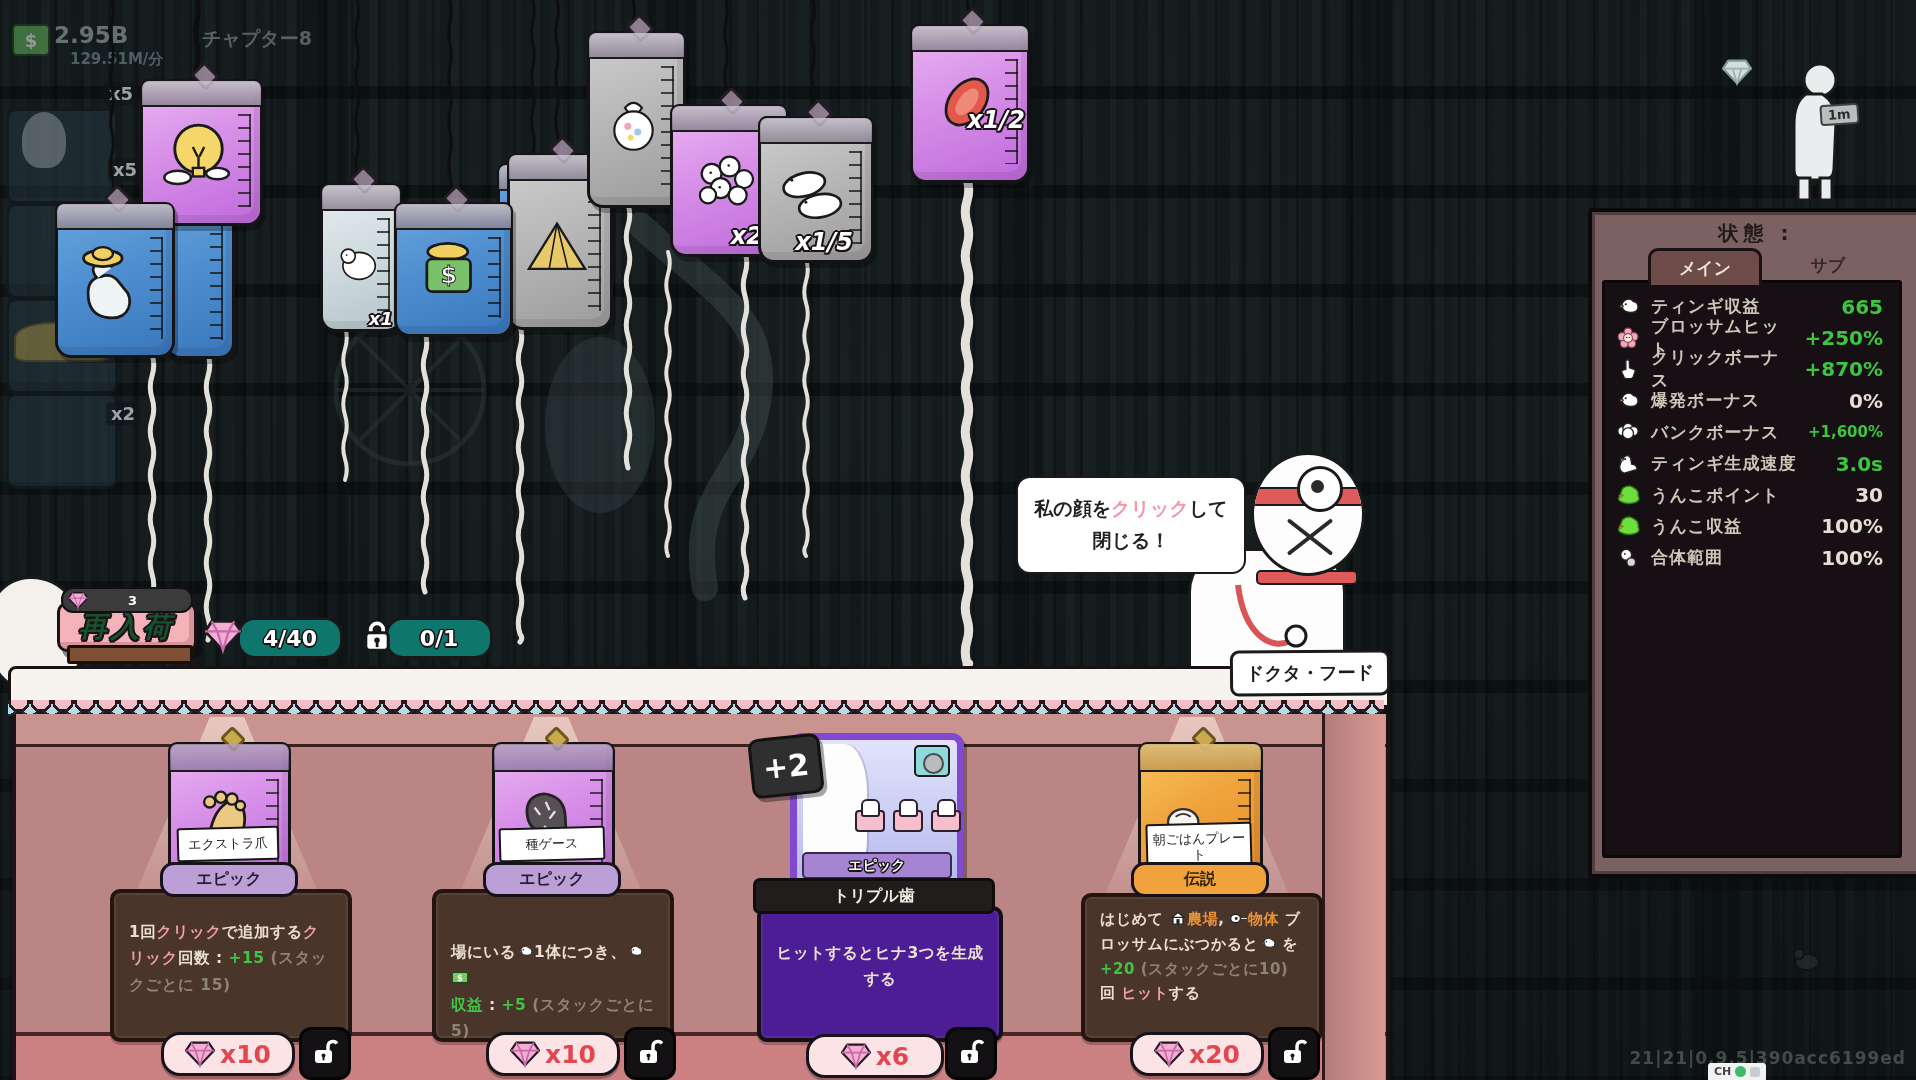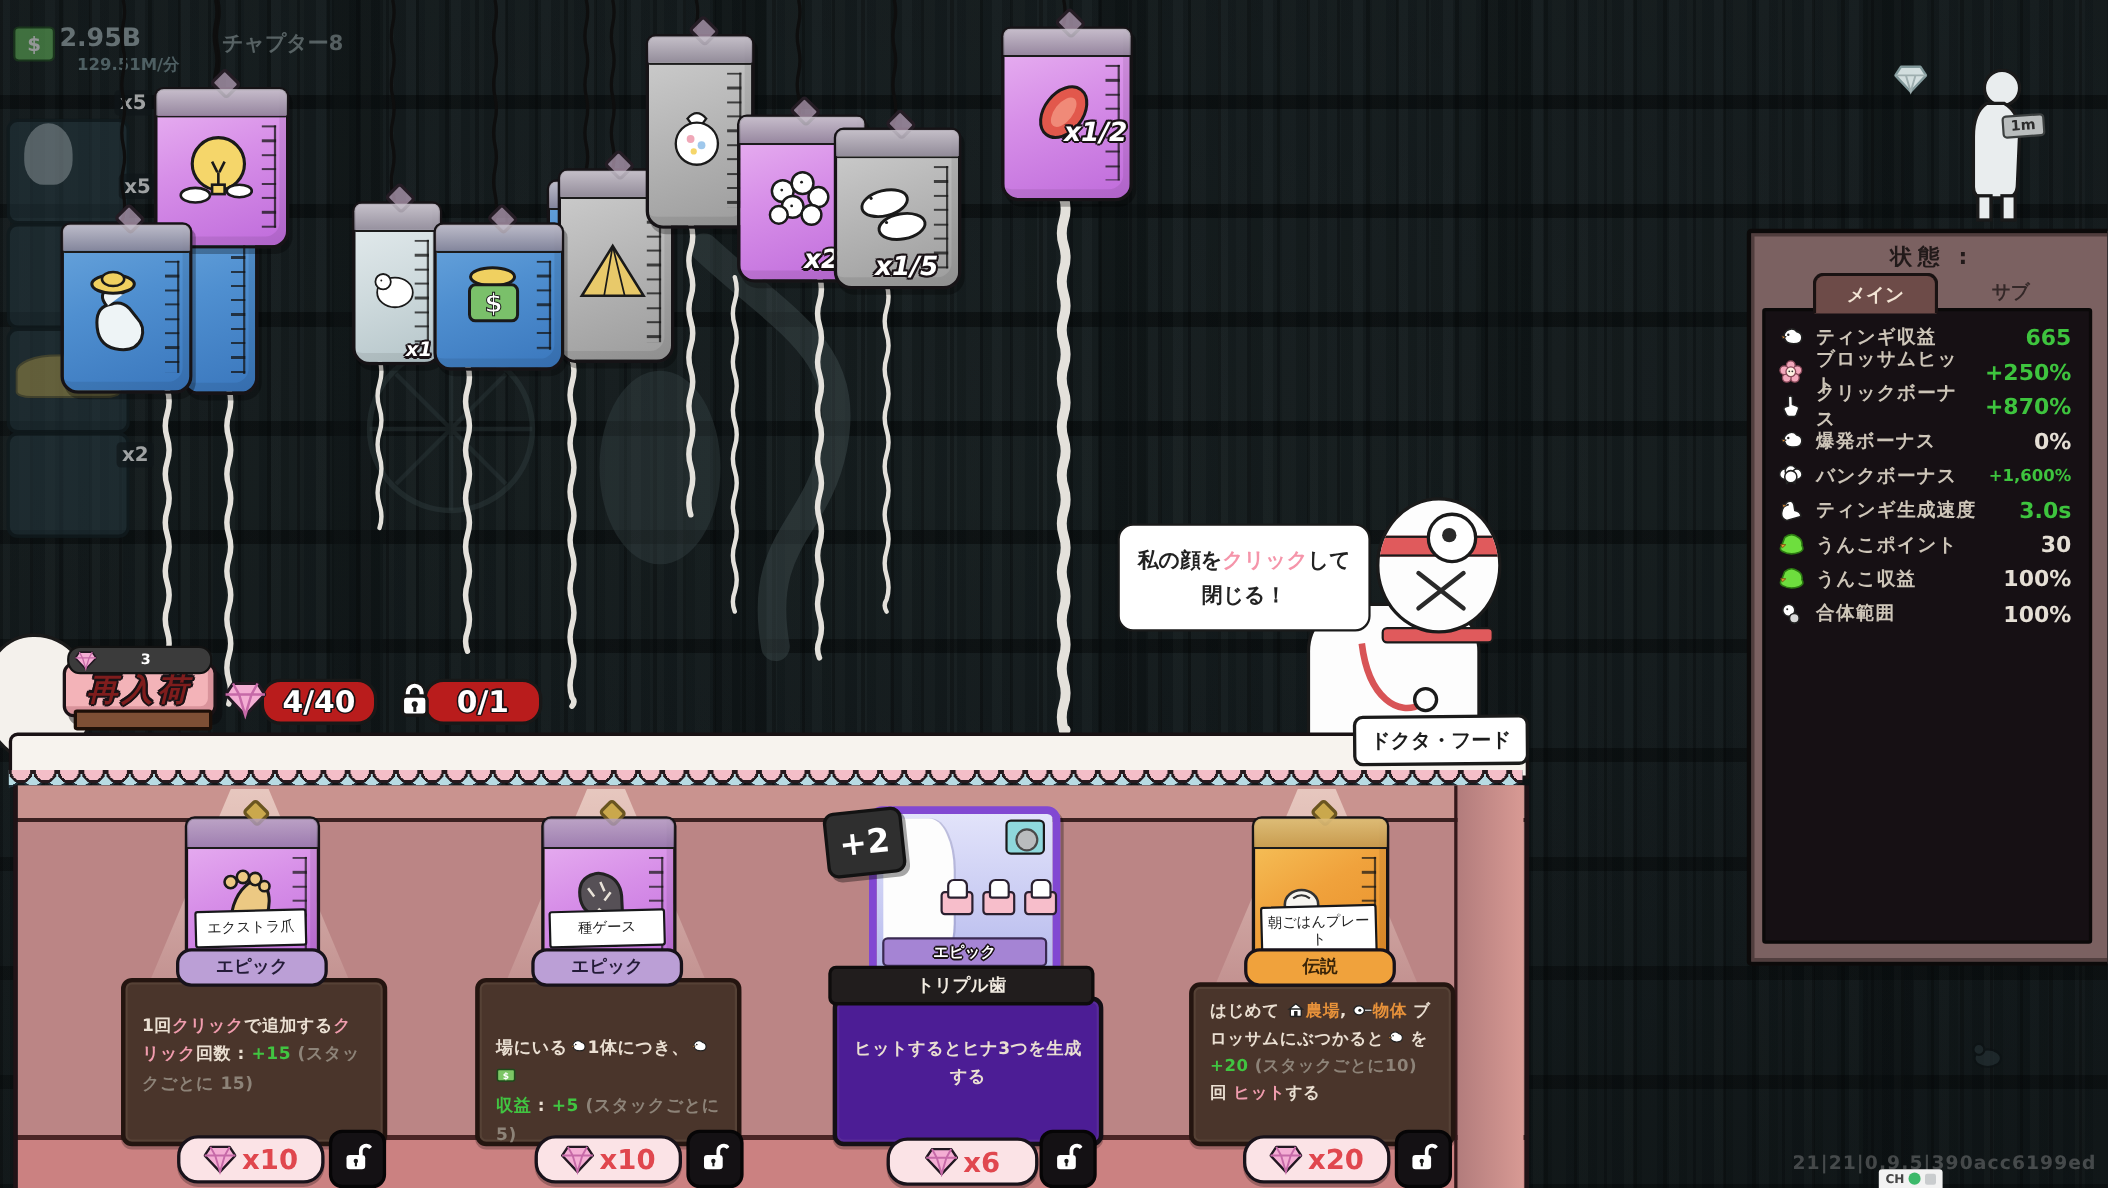--- a/index.html
+++ b/index.html
@@ -137,30 +137,30 @@
   .ppill .gm svg{width:100%;height:100%;}
   .pval{color:#e0474e;font-size:25px;font-weight:bold;}
   .lockbtn{position:absolute;background:#141114;border:3px solid #060506;border-radius:12px;
     display:flex;align-items:center;justify-content:center;z-index:5;}
   .lockbtn svg{width:26px;height:30px;}
 
   
   .restock{position:absolute;left:57px;top:592px;width:140px;height:70px;z-index:6;}
   .rbtn{position:absolute;left:0;right:0;top:10px;bottom:10px;background:#f3b3b8;border:3px solid #1a1216;
     border-radius:10px;box-shadow:5px 7px 0 rgba(8,6,8,.45), inset -5px -7px 0 rgba(170,90,100,.35);
-    display:flex;align-items:center;justify-content:center;color:#7f1d1d;font-size:28px;font-weight:bold;letter-spacing:4px;}
+    display:flex;align-items:center;justify-content:center;color:#14532d;font-size:28px;font-weight:bold;letter-spacing:4px;}
   .rpillTop{position:absolute;left:4px;top:-5px;width:128px;height:22px;background:#3b3b3b;
     border:2.5px solid #121212;border-radius:12px;z-index:7;display:flex;align-items:center;}
   .rpillTop .gm{width:20px;height:19px;margin-left:5px;}
   .rpillTop .gm svg{width:100%;height:100%;}
   .rcount{flex:1;text-align:center;color:#fff;font-size:13px;font-weight:bold;margin-right:14px;}
   .rwood{position:absolute;left:10px;bottom:-2px;width:120px;height:13px;background:#7d4f35;
     border:3px solid #1c0f08;border-radius:3px;}
-  .gpill{position:absolute;background:#b91c1c;border:3px solid #181818;border-radius:18px;color:#fff;
-    font-weight:bold;font-size:27px;display:flex;align-items:center;justify-content:center;z-index:6;}
+  .gpill{position:absolute;background:#0f766e;border:3px solid #181818;border-radius:18px;color:#fff;
+    font-weight:bold;font-size:22px;display:flex;align-items:center;justify-content:center;z-index:6;}
   .gpill .sideico{position:absolute;}
 
   
   .docbody{position:absolute;left:1188px;top:548px;width:152px;height:130px;background:#fdfdfd;
     border:3px solid #1a1a1a;border-radius:44px 44px 0 0;}
   .collar{position:absolute;left:1256px;top:570px;width:98px;height:11px;background:#e05a5c;
     border:2px solid #1a1a1a;border-radius:5px;}
   .dochead{position:absolute;left:1251px;top:452px;width:108px;height:118px;background:#fdfdfd;
     border:3px solid #1a1a1a;border-radius:50%;overflow:hidden;}
   .docband{position:absolute;left:-8px;right:-8px;top:32px;height:15px;background:#e05a5c;border:2px solid #1a1a1a;}

